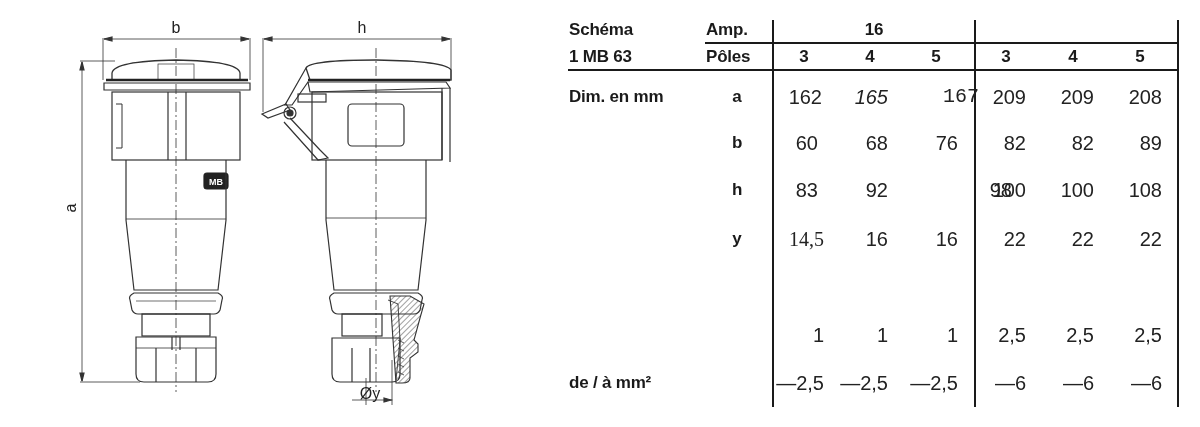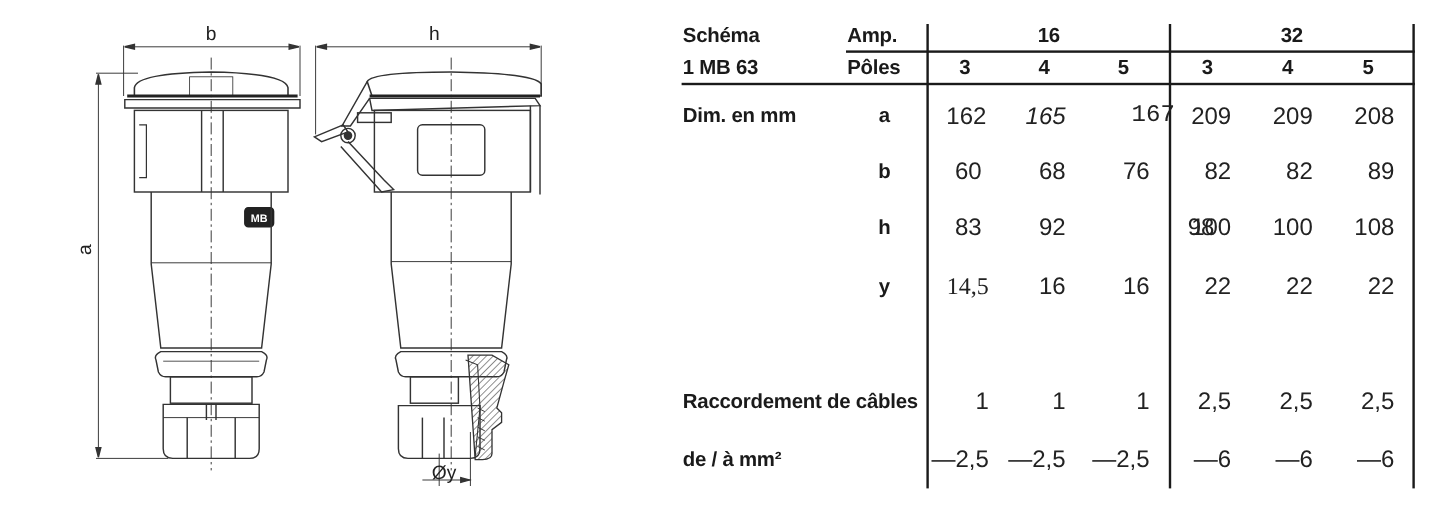--- a/index.html
+++ b/index.html
@@ -129,21 +129,20 @@
   <div class="hl" style="left:568px; top:69px; width:611px;"></div>
   <div class="vl" style="left:772px; top:20px; height:387px;"></div>
   <div class="vl" style="left:974px; top:20px; height:387px;"></div>
   <div class="vl" style="left:1177px; top:20px; height:387px;"></div>
 
   <div class="t b" style="left:569px; top:20px;">Schéma</div>
   <div class="t b" style="left:569px; top:47px;">1 MB 63</div>
   <div class="t b" style="left:706px; top:20px;">Amp.</div>
   <div class="t b" style="left:706px; top:47px;">Pôles</div>
   <div class="t b c" style="left:774px; width:200px; top:20px;">16</div>
-  <div class="t b c" style="left:976px; width:201px; top:20px;">32</div>
 
   <div class="t b c" style="left:784px; width:40px; top:47px;">3</div>
   <div class="t b c" style="left:850px; width:40px; top:47px;">4</div>
   <div class="t b c" style="left:916px; width:40px; top:47px;">5</div>
   <div class="t b c" style="left:986px; width:40px; top:47px;">3</div>
   <div class="t b c" style="left:1053px; width:40px; top:47px;">4</div>
   <div class="t b c" style="left:1120px; width:40px; top:47px;">5</div>
 
   <div class="t b" style="left:569px; top:87px;">Dim. en mm</div>
 
@@ -172,21 +171,20 @@
   <div class="t n r" style="left:1116px; width:46px; top:180px;">108</div>
 
   <div class="t b c" style="left:727px; width:20px; top:229px;">y</div>
   <div class="t n r" style="left:776px; width:48px; top:229px;font-family:Liberation Serif, serif;">14,5</div>
   <div class="t n r" style="left:842px; width:46px; top:229px;">16</div>
   <div class="t n r" style="left:912px; width:46px; top:229px;">16</div>
   <div class="t n r" style="left:980px; width:46px; top:229px;">22</div>
   <div class="t n r" style="left:1048px; width:46px; top:229px;">22</div>
   <div class="t n r" style="left:1116px; width:46px; top:229px;">22</div>
 
-  <div class="t b" style="left:569px; top:325px;">Raccordement de câbles</div>
   <div class="t b" style="left:569px; top:373px;">de / à mm²</div>
 
   <div class="t n r" style="left:776px; width:48px; top:325px;">1</div>
   <div class="t n r" style="left:842px; width:46px; top:325px;">1</div>
   <div class="t n r" style="left:912px; width:46px; top:325px;">1</div>
   <div class="t n r" style="left:980px; width:46px; top:325px;">2,5</div>
   <div class="t n r" style="left:1048px; width:46px; top:325px;">2,5</div>
   <div class="t n r" style="left:1116px; width:46px; top:325px;">2,5</div>
 
   <div class="t n r" style="left:770px; width:54px; top:373px;">—2,5</div>

